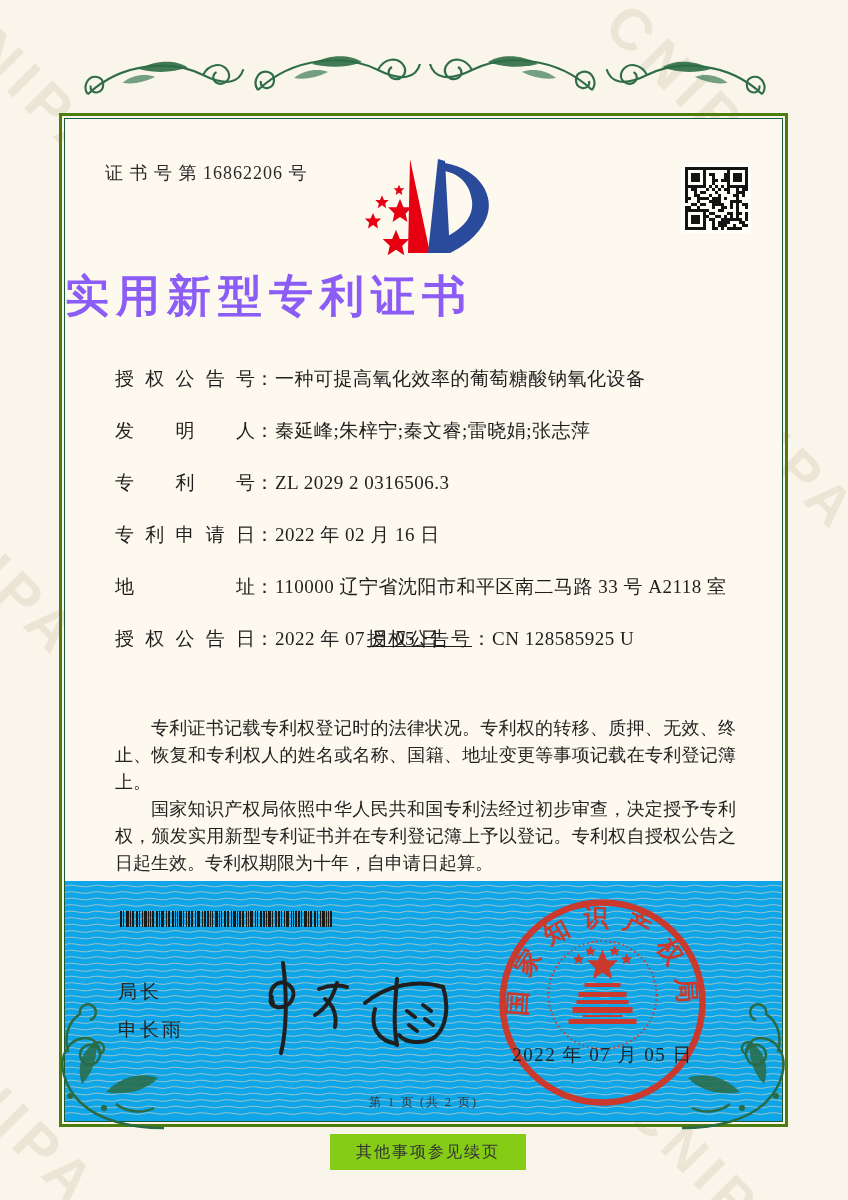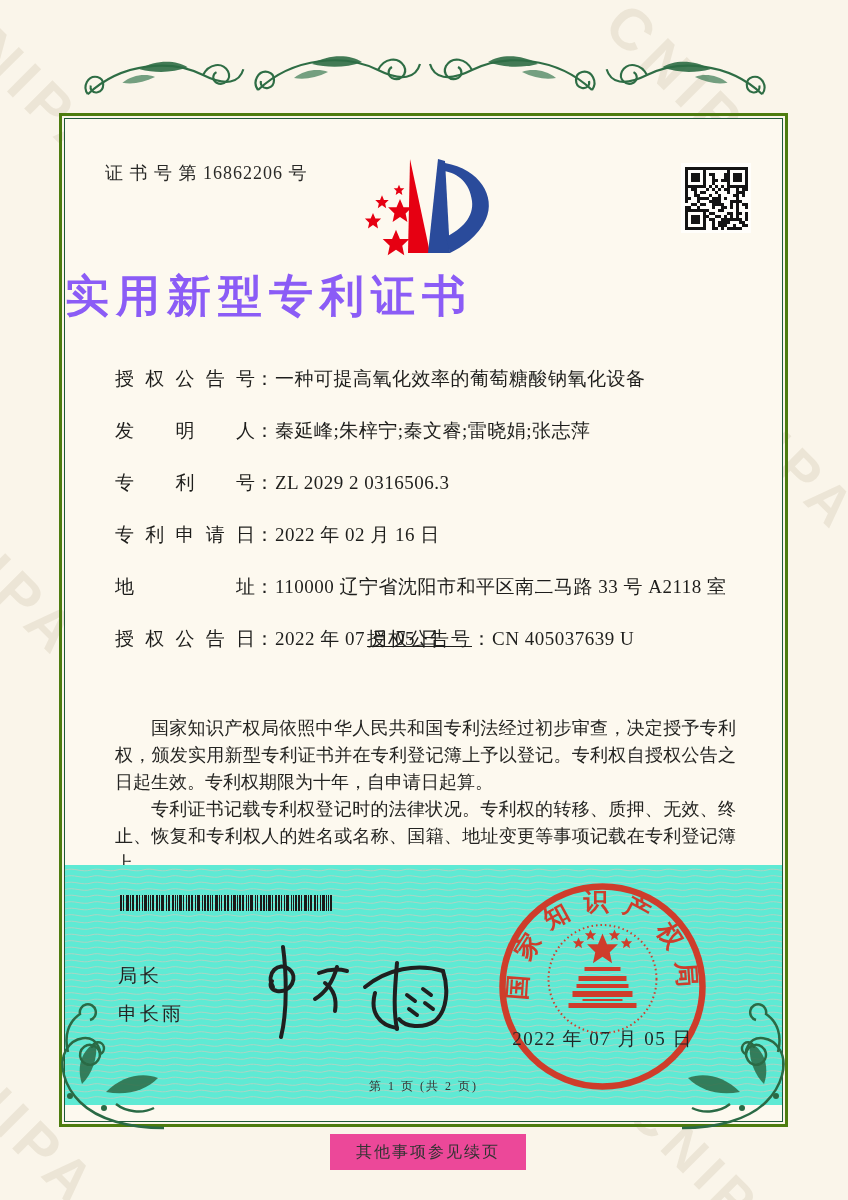--- a/index.html
+++ b/index.html
@@ -27,31 +27,31 @@
   .row{height:52px;position:relative;font-size:19px;}
   .f-label{display:inline-block;width:140px;text-align:justify;text-align-last:justify;vertical-align:top;}
   .f-colon{display:inline-block;width:20px;}
   .f-value{letter-spacing:0.5px;}
   .pair2{position:absolute;left:252px;top:0;}
   .pair2 .f-label{width:auto;text-align:center;text-align-last:auto;letter-spacing:2px;text-decoration:underline;}
   .paras{position:absolute;left:50px;right:46px;top:596px;font-size:18px;line-height:27px;
       text-align:justify;color:#242422;}
   .paras p{margin:0;text-indent:36px;}
   
-  .band{position:absolute;left:0;right:0;bottom:16px;height:240px;background:#5eead4;overflow:hidden;text-decoration:underline;}
+  .band{position:absolute;left:0;right:0;bottom:0;height:240px;background:#0ea5e9;overflow:hidden;text-decoration:underline;}
   .band>*{position:absolute;}
   #waves{left:0;top:0;z-index:0;}
   .barcode{left:55px;top:30px;z-index:1;}
   .signer{left:53px;z-index:1;font-family:"Liberation Sans","DejaVu Sans",sans-serif;
       font-size:19px;color:#222;letter-spacing:3px;}
   .signer.t1{top:98px;} .signer.t2{top:136px;}
   .sig{left:180px;top:70px;z-index:1;}
   .seal{left:430px;top:14px;z-index:2;opacity:0.95;}
   .pgfoot{left:0;right:0;bottom:10px;text-align:center;font-size:12px;color:#333;z-index:1;letter-spacing:2px;}
-  .note{position:absolute;left:330px;top:1134px;width:196px;height:36px;background:#ec4899;
+  .note{position:absolute;left:330px;top:1134px;width:196px;height:36px;background:#84cc16;
       z-index:2;text-align:center;line-height:36px;font-size:16px;color:#333;letter-spacing:2px;}
 </style>
 </head>
 <body>
 
 <svg width="0" height="0" style="position:absolute">
   <defs>
     <path id="star5" d="M0,-14 L4.1,-4.3 L14,-4.3 L6.6,2.9 L8.7,13 L0,7 L-8.7,13 L-6.6,2.9 L-14,-4.3 L-4.1,-4.3 Z"></path>
     <g id="scrollm" fill="none" stroke="#2e6d45" stroke-width="2.2">
       <path d="M4,44 C40,10 92,8 124,24 C148,36 162,32 166,18"></path>
@@ -371,28 +371,28 @@
     </div>
     <div class="row">
       <span class="f-label">专利申请日</span><span class="f-colon">：</span><span class="f-value">2022 年 02 月 16 日</span>
     </div>
     <div class="row">
       <span class="f-label">地址</span><span class="f-colon">：</span><span class="f-value">110000 辽宁省沈阳市和平区南二马路 33 号 A2118 室</span>
     </div>
     <div class="row">
       <span class="f-label">授权公告日</span><span class="f-colon">：</span><span class="f-value">2022 年 07 月 05 日</span>
       <span class="pair2">
-        <span class="f-label">授权公告号</span><span class="f-colon">：</span><span class="f-value">CN 405037639 U</span>
+        <span class="f-label">授权公告号</span><span class="f-colon">：</span><span class="f-value">CN 128585925 U</span>
       </span>
     </div>
   </div>
 
   <div class="paras">
+    <p>专利证书记载专利权登记时的法律状况。专利权的转移、质押、无效、终止、恢复和专利权人的姓名或名称、国籍、地址变更等事项记载在专利登记簿上。</p>
     <p>国家知识产权局依照中华人民共和国专利法经过初步审查，决定授予专利权，颁发实用新型专利证书并在专利登记簿上予以登记。专利权自授权公告之日起生效。专利权期限为十年，自申请日起算。</p>
-    <p>专利证书记载专利权登记时的法律状况。专利权的转移、质押、无效、终止、恢复和专利权人的姓名或名称、国籍、地址变更等事项记载在专利登记簿上。</p>
   </div>
 
   <div class="band">
     <svg id="waves" width="717" height="240">
           <path d="M0 5 c9 -2.8 17 2.8 26 0 c9 -2.8 17 2.8 26 0 c9 -2.8 17 2.8 26 0 c9 -2.8 17 2.8 26 0 c9 -2.8 17 2.8 26 0 c9 -2.8 17 2.8 26 0 c9 -2.8 17 2.8 26 0 c9 -2.8 17 2.8 26 0 c9 -2.8 17 2.8 26 0 c9 -2.8 17 2.8 26 0 c9 -2.8 17 2.8 26 0 c9 -2.8 17 2.8 26 0 c9 -2.8 17 2.8 26 0 c9 -2.8 17 2.8 26 0 c9 -2.8 17 2.8 26 0 c9 -2.8 17 2.8 26 0 c9 -2.8 17 2.8 26 0 c9 -2.8 17 2.8 26 0 c9 -2.8 17 2.8 26 0 c9 -2.8 17 2.8 26 0 c9 -2.8 17 2.8 26 0 c9 -2.8 17 2.8 26 0 c9 -2.8 17 2.8 26 0 c9 -2.8 17 2.8 26 0 c9 -2.8 17 2.8 26 0 c9 -2.8 17 2.8 26 0 c9 -2.8 17 2.8 26 0 c9 -2.8 17 2.8 26 0" fill="none" stroke="#c3cfbe" stroke-width="0.9" opacity="0.85"></path>
           <path d="M0 11.5 c9 -2.8 17 2.8 26 0 c9 -2.8 17 2.8 26 0 c9 -2.8 17 2.8 26 0 c9 -2.8 17 2.8 26 0 c9 -2.8 17 2.8 26 0 c9 -2.8 17 2.8 26 0 c9 -2.8 17 2.8 26 0 c9 -2.8 17 2.8 26 0 c9 -2.8 17 2.8 26 0 c9 -2.8 17 2.8 26 0 c9 -2.8 17 2.8 26 0 c9 -2.8 17 2.8 26 0 c9 -2.8 17 2.8 26 0 c9 -2.8 17 2.8 26 0 c9 -2.8 17 2.8 26 0 c9 -2.8 17 2.8 26 0 c9 -2.8 17 2.8 26 0 c9 -2.8 17 2.8 26 0 c9 -2.8 17 2.8 26 0 c9 -2.8 17 2.8 26 0 c9 -2.8 17 2.8 26 0 c9 -2.8 17 2.8 26 0 c9 -2.8 17 2.8 26 0 c9 -2.8 17 2.8 26 0 c9 -2.8 17 2.8 26 0 c9 -2.8 17 2.8 26 0 c9 -2.8 17 2.8 26 0 c9 -2.8 17 2.8 26 0" fill="none" stroke="#c3cfbe" stroke-width="0.9" opacity="0.85"></path>
           <path d="M0 18 c9 -2.8 17 2.8 26 0 c9 -2.8 17 2.8 26 0 c9 -2.8 17 2.8 26 0 c9 -2.8 17 2.8 26 0 c9 -2.8 17 2.8 26 0 c9 -2.8 17 2.8 26 0 c9 -2.8 17 2.8 26 0 c9 -2.8 17 2.8 26 0 c9 -2.8 17 2.8 26 0 c9 -2.8 17 2.8 26 0 c9 -2.8 17 2.8 26 0 c9 -2.8 17 2.8 26 0 c9 -2.8 17 2.8 26 0 c9 -2.8 17 2.8 26 0 c9 -2.8 17 2.8 26 0 c9 -2.8 17 2.8 26 0 c9 -2.8 17 2.8 26 0 c9 -2.8 17 2.8 26 0 c9 -2.8 17 2.8 26 0 c9 -2.8 17 2.8 26 0 c9 -2.8 17 2.8 26 0 c9 -2.8 17 2.8 26 0 c9 -2.8 17 2.8 26 0 c9 -2.8 17 2.8 26 0 c9 -2.8 17 2.8 26 0 c9 -2.8 17 2.8 26 0 c9 -2.8 17 2.8 26 0 c9 -2.8 17 2.8 26 0" fill="none" stroke="#c3cfbe" stroke-width="0.9" opacity="0.85"></path>
           <path d="M0 24.5 c9 -2.8 17 2.8 26 0 c9 -2.8 17 2.8 26 0 c9 -2.8 17 2.8 26 0 c9 -2.8 17 2.8 26 0 c9 -2.8 17 2.8 26 0 c9 -2.8 17 2.8 26 0 c9 -2.8 17 2.8 26 0 c9 -2.8 17 2.8 26 0 c9 -2.8 17 2.8 26 0 c9 -2.8 17 2.8 26 0 c9 -2.8 17 2.8 26 0 c9 -2.8 17 2.8 26 0 c9 -2.8 17 2.8 26 0 c9 -2.8 17 2.8 26 0 c9 -2.8 17 2.8 26 0 c9 -2.8 17 2.8 26 0 c9 -2.8 17 2.8 26 0 c9 -2.8 17 2.8 26 0 c9 -2.8 17 2.8 26 0 c9 -2.8 17 2.8 26 0 c9 -2.8 17 2.8 26 0 c9 -2.8 17 2.8 26 0 c9 -2.8 17 2.8 26 0 c9 -2.8 17 2.8 26 0 c9 -2.8 17 2.8 26 0 c9 -2.8 17 2.8 26 0 c9 -2.8 17 2.8 26 0 c9 -2.8 17 2.8 26 0" fill="none" stroke="#c3cfbe" stroke-width="0.9" opacity="0.85"></path>
           <path d="M0 31 c9 -2.8 17 2.8 26 0 c9 -2.8 17 2.8 26 0 c9 -2.8 17 2.8 26 0 c9 -2.8 17 2.8 26 0 c9 -2.8 17 2.8 26 0 c9 -2.8 17 2.8 26 0 c9 -2.8 17 2.8 26 0 c9 -2.8 17 2.8 26 0 c9 -2.8 17 2.8 26 0 c9 -2.8 17 2.8 26 0 c9 -2.8 17 2.8 26 0 c9 -2.8 17 2.8 26 0 c9 -2.8 17 2.8 26 0 c9 -2.8 17 2.8 26 0 c9 -2.8 17 2.8 26 0 c9 -2.8 17 2.8 26 0 c9 -2.8 17 2.8 26 0 c9 -2.8 17 2.8 26 0 c9 -2.8 17 2.8 26 0 c9 -2.8 17 2.8 26 0 c9 -2.8 17 2.8 26 0 c9 -2.8 17 2.8 26 0 c9 -2.8 17 2.8 26 0 c9 -2.8 17 2.8 26 0 c9 -2.8 17 2.8 26 0 c9 -2.8 17 2.8 26 0 c9 -2.8 17 2.8 26 0 c9 -2.8 17 2.8 26 0" fill="none" stroke="#c3cfbe" stroke-width="0.9" opacity="0.85"></path>
           <path d="M0 37.5 c9 -2.8 17 2.8 26 0 c9 -2.8 17 2.8 26 0 c9 -2.8 17 2.8 26 0 c9 -2.8 17 2.8 26 0 c9 -2.8 17 2.8 26 0 c9 -2.8 17 2.8 26 0 c9 -2.8 17 2.8 26 0 c9 -2.8 17 2.8 26 0 c9 -2.8 17 2.8 26 0 c9 -2.8 17 2.8 26 0 c9 -2.8 17 2.8 26 0 c9 -2.8 17 2.8 26 0 c9 -2.8 17 2.8 26 0 c9 -2.8 17 2.8 26 0 c9 -2.8 17 2.8 26 0 c9 -2.8 17 2.8 26 0 c9 -2.8 17 2.8 26 0 c9 -2.8 17 2.8 26 0 c9 -2.8 17 2.8 26 0 c9 -2.8 17 2.8 26 0 c9 -2.8 17 2.8 26 0 c9 -2.8 17 2.8 26 0 c9 -2.8 17 2.8 26 0 c9 -2.8 17 2.8 26 0 c9 -2.8 17 2.8 26 0 c9 -2.8 17 2.8 26 0 c9 -2.8 17 2.8 26 0 c9 -2.8 17 2.8 26 0" fill="none" stroke="#c3cfbe" stroke-width="0.9" opacity="0.85"></path>

